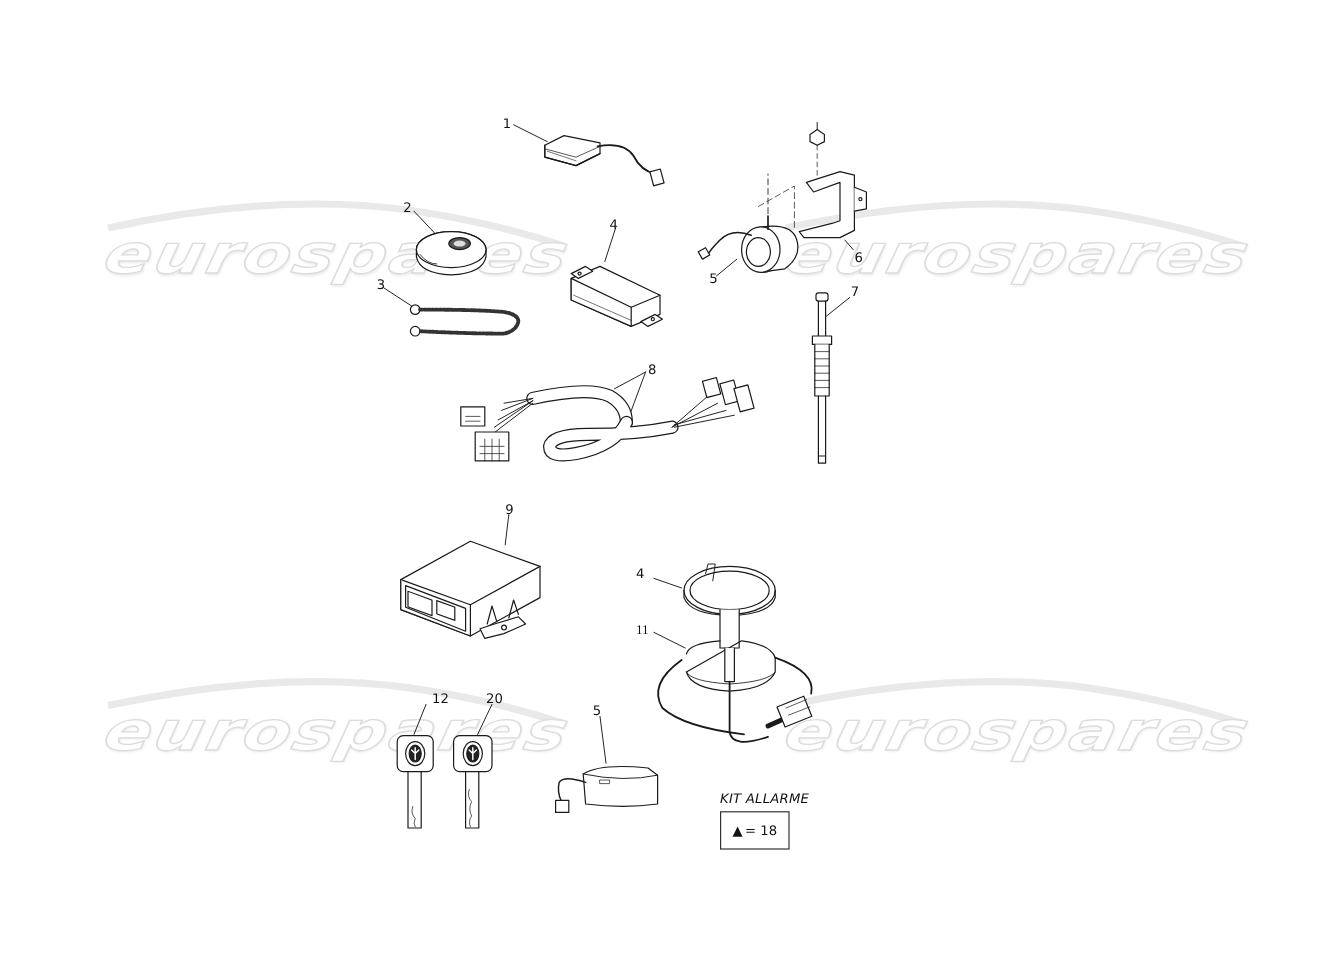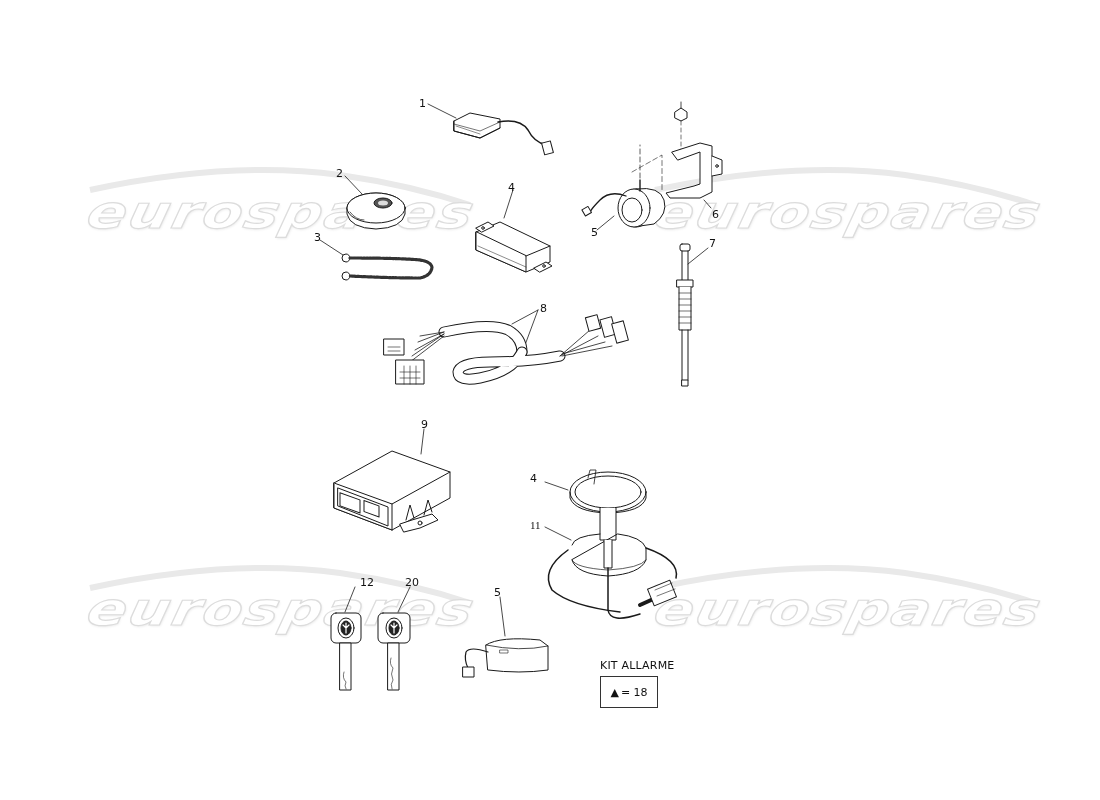--- a/index.html
+++ b/index.html
@@ -7,21 +7,21 @@
          font-family: "DejaVu Sans", "Liberation Sans", sans-serif; }
   .wm { position: absolute; font-family: "DejaVu Sans", sans-serif; font-style: italic;
         font-weight: bold; font-size: 58px; letter-spacing: 2px; color: #ffffff;
         -webkit-text-stroke: 1.4px #dcdcdc; text-shadow: 1px 2px 3px rgba(0,0,0,0.10);
         transform: skewX(-12deg) scaleY(0.78); transform-origin: left center; white-space: nowrap;
         z-index: 1; }
   .wm-swoosh { position: absolute; z-index: 1; }
   svg.diagram { position: absolute; left: 0; top: 0; z-index: 2; }
   .callout { position: absolute; font-size: 11px; color: #111; z-index: 3; line-height: 1; }
   .kit { position: absolute; left: 600px; top: 659px; z-index: 3; }
-  .kit-title { font-size: 11px; color: #111; letter-spacing: 0.2px; }
+  .kit-title { font-size: 11px; color: #111; letter-spacing: 0.2px; font-style: italic; }
   .kit-box { margin-top: 4px; width: 56px; height: 30px; border: 1.2px solid #333;
              display: flex; align-items: center; justify-content: center; font-size: 11px; color: #111; }
   .kit-tri { font-size: 11px; margin-right: 2px; }
 </style>
 </head>
 <body>
 
 <svg class="wm-swoosh" width="400" height="60" style="left:80px;top:155px;">
   <path d="M10 35 Q 150 5 260 20 Q 330 30 390 50" stroke="#e9e9e9" stroke-width="6" fill="none"></path>
 </svg>

